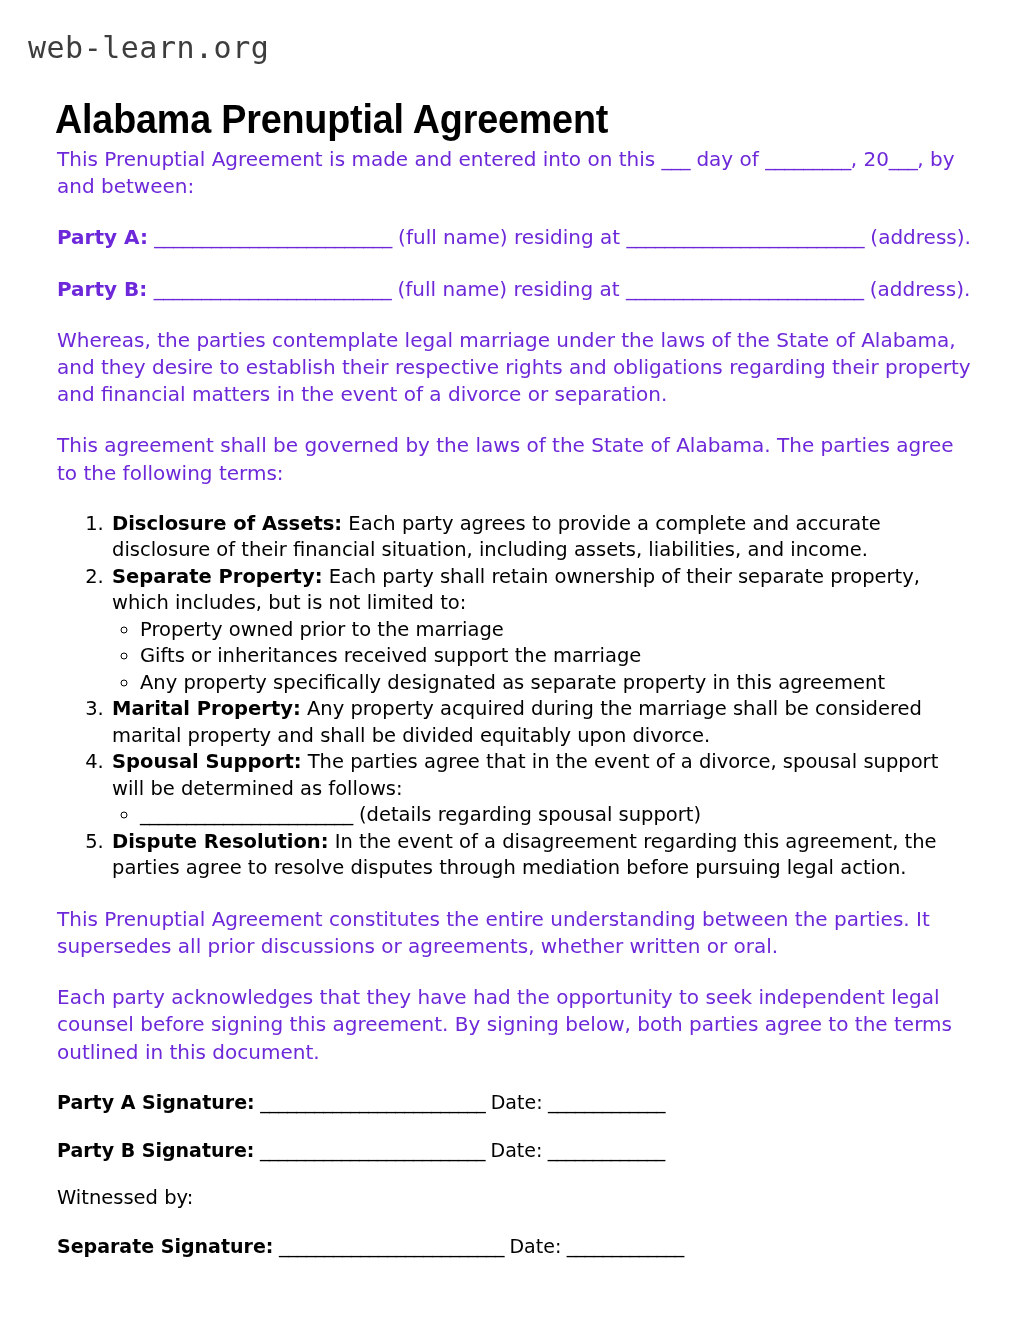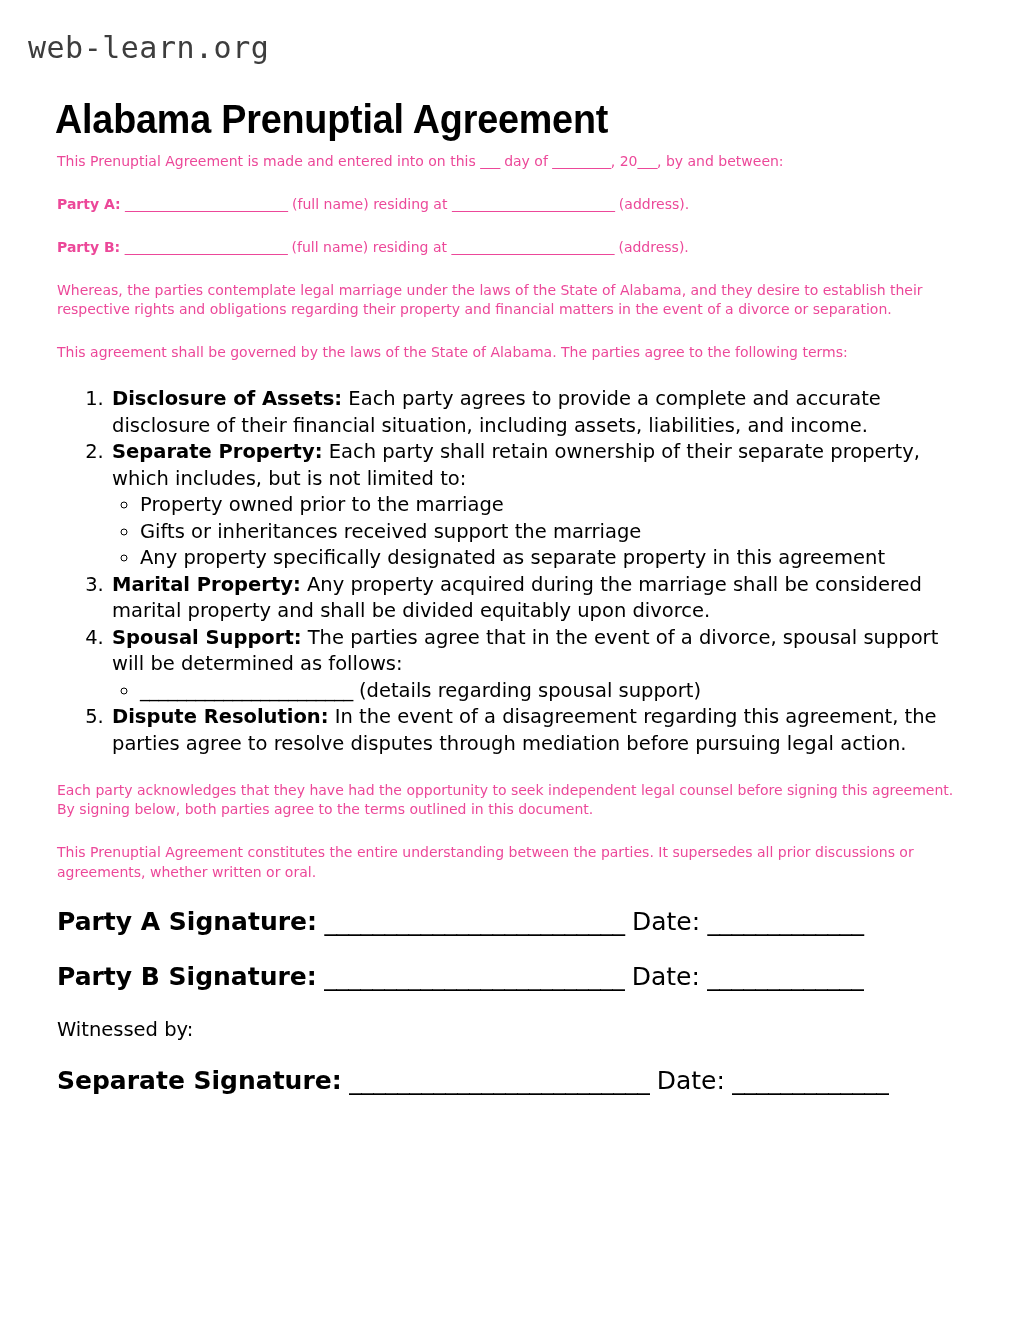--- a/index.html
+++ b/index.html
@@ -51,24 +51,24 @@
   }
 
   
   .content {
     position: absolute;
     left: 57px;
     top: 142px;
     width: 916px;
   }
   p.para {
-    margin: 10px 0 24px 0;
-    font-size: 14px;
+    margin: 4px 0 24px 0;
+    font-size: 20px;
     line-height: 1.36;
-    color: #ec4899;
+    color: #6d28d9;
   }
   .b { font-weight: bold; }
   .blank { white-space: pre; letter-spacing: -0.5px; }
 
   
   ol.terms {
     margin: 0 0 24px 0;
     padding-left: 53px;
     font-size: 19.5px;
     line-height: 1.36;
@@ -84,21 +84,21 @@
     margin: 0;
     padding-left: 28px;
   }
   ul.sub > li {
     margin: 0;
   }
 
   
   .sig-line {
     margin: 8px 0 23px 0;
-    font-size: 25px;
+    font-size: 19px;
     line-height: 1.3;
     white-space: pre;
   }
   .sig-line .lbl { font-weight: bold; }
   .witness-by {
     margin: 0 0 23px 0;
     font-size: 19.5px;
     line-height: 1.3;
   }
 </style>
@@ -133,23 +133,23 @@
       </li>
       <li><span class="b">Marital Property:</span><span> Any property acquired during the marriage shall be considered marital property and shall be divided equitably upon divorce.</span></li>
       <li><span class="b">Spousal Support:</span><span> The parties agree that in the event of a divorce, spousal support will be determined as follows:</span>
         <ul class="sub">
           <li><span class="blank">_______________________</span><span> (details regarding spousal support)</span></li>
         </ul>
       </li>
       <li><span class="b">Dispute Resolution:</span><span> In the event of a disagreement regarding this agreement, the parties agree to resolve disputes through mediation before pursuing legal action.</span></li>
     </ol>
 
+    <p class="para">This Prenuptial Agreement constitutes the entire understanding between the parties. It supersedes all prior discussions or agreements, whether written or oral.</p>
+
     <p class="para">Each party acknowledges that they have had the opportunity to seek independent legal counsel before signing this agreement. By signing below, both parties agree to the terms outlined in this document.</p>
-
-    <p class="para">This Prenuptial Agreement constitutes the entire understanding between the parties. It supersedes all prior discussions or agreements, whether written or oral.</p>
 
     <div class="sig-line"><span class="lbl">Party A Signature:</span><span class="blank"> _________________________ </span><span>Date:</span><span class="blank"> _____________</span></div>
 
     <div class="sig-line"><span class="lbl">Party B Signature:</span><span class="blank"> _________________________ </span><span>Date:</span><span class="blank"> _____________</span></div>
 
     <div class="witness-by">Witnessed by:</div>
 
     <div class="sig-line"><span class="lbl">Separate Signature:</span><span class="blank"> _________________________ </span><span>Date:</span><span class="blank"> _____________</span></div>
 
   </div>

